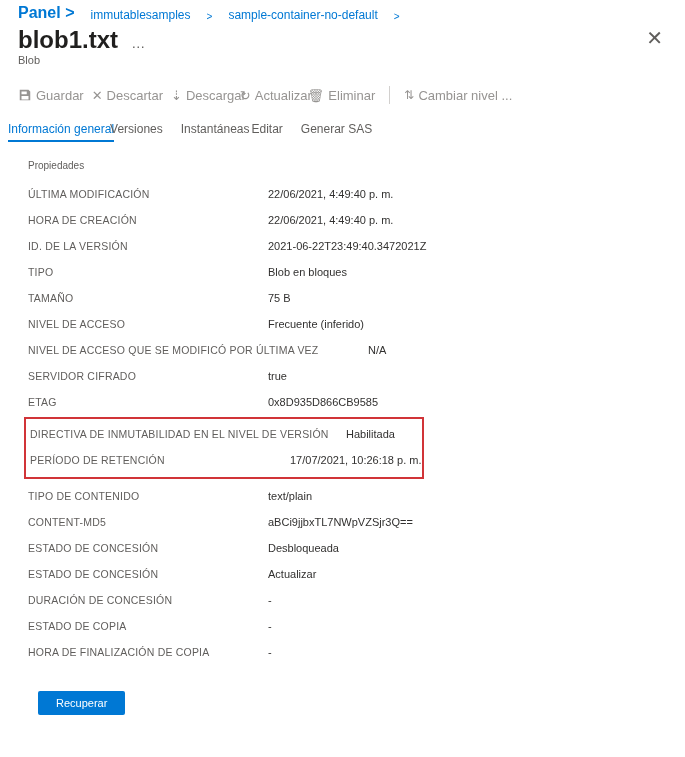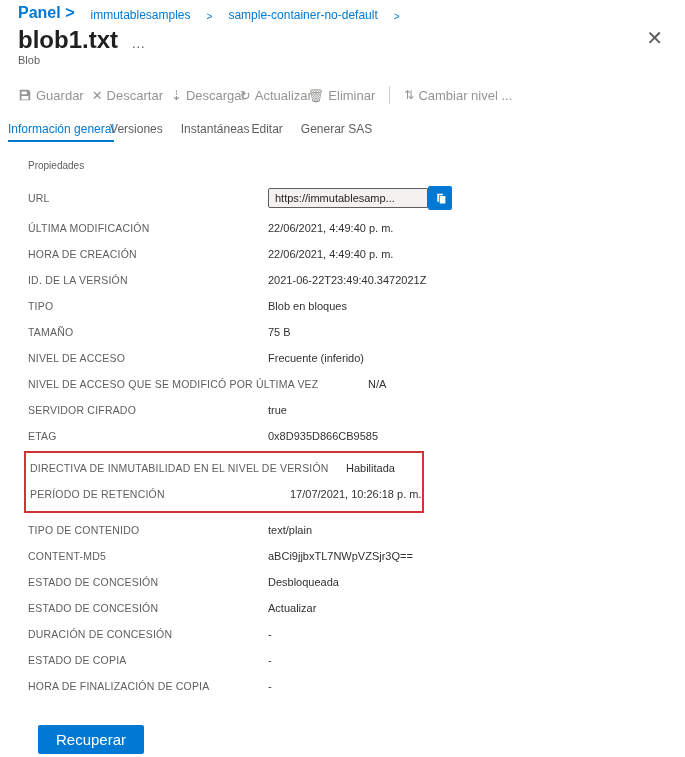--- a/index.html
+++ b/index.html
@@ -75,21 +75,21 @@
   .highlight-box{
     border:2px solid #d13438;
     padding:2px 0 4px 0;
     margin:2px 0 4px -4px;
     width: 400px;
   }
   .highlight-box .row .label{ padding-left:4px;}
   .recover-btn{
     margin:12px 0 0 38px;
     background:#0078d4;color:#fff;border:none;
-    padding:6px 18px;font-size:15px;cursor:pointer;border-radius:2px;
+    padding:6px 18px;font-size:11px;cursor:pointer;border-radius:2px;
   }
   .small{ font-size:10px;color:#605e5c;}
 </style>
 </head>
 <body>
 
 
 
 <div class="breadcrumb">
   <span class="panel"><a>Panel</a> <span>&gt;</span></span>
@@ -143,31 +143,20 @@
   <span class="tab" style="margin-left:-22px;">Versiones</span>
   <span class="tab">Instantáneas</span>
   <span class="tab" style="margin-left:-16px;">Editar</span>
   <span class="tab">Generar SAS</span>
 </div>
 
 <div class="section-title">Propiedades</div>
 
 <div class="proplist">
 
-  <div class="row url" style="min-height:34px;">
-    <span class="label">URL</span>
-    <span class="value">
-      <span class="urlbox">https://immutablesamp...</span>
-      <span class="copybtn">
-        <svg viewBox="0 0 16 16">
-            <path d="M4 2h7v2H6v8H4V2zm3 3h7v9H7V5z"></path>
-          </svg>
-      </span>
-    </span>
-  </div>
 
   <div class="row">
     <span class="label">ÚLTIMA MODIFICACIÓN</span>
     <span class="value">22/06/2021, 4:49:40 p. m.</span>
   </div>
   <div class="row">
     <span class="label">HORA DE CREACIÓN</span>
     <span class="value">22/06/2021, 4:49:40 p. m.</span>
   </div>
   <div class="row">

